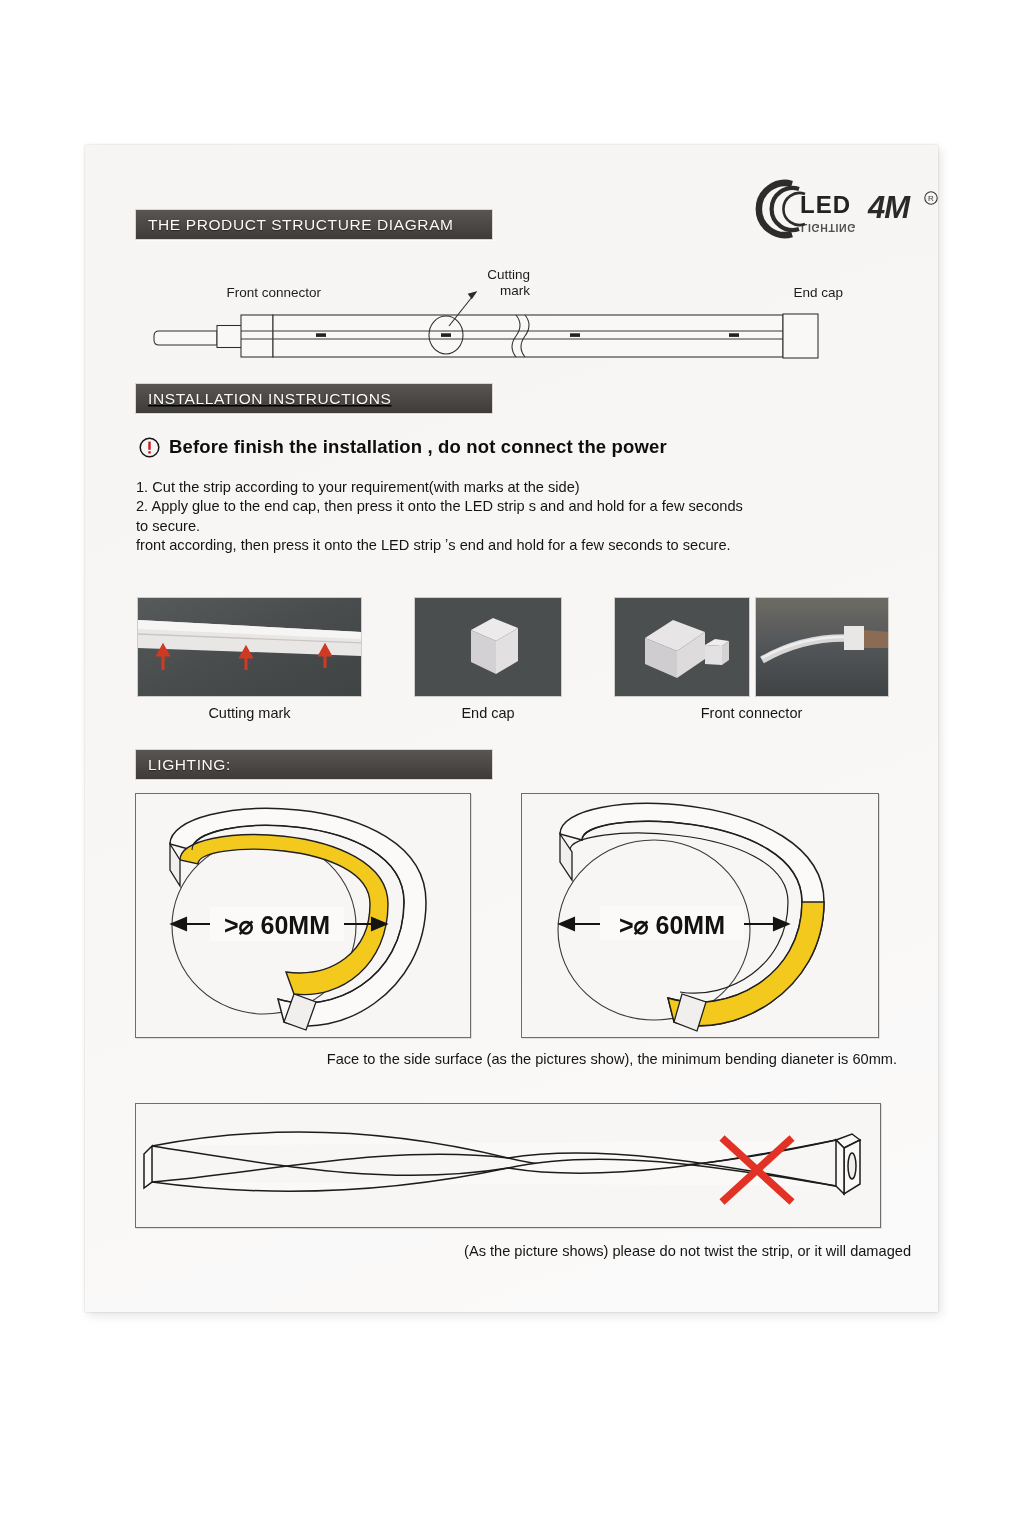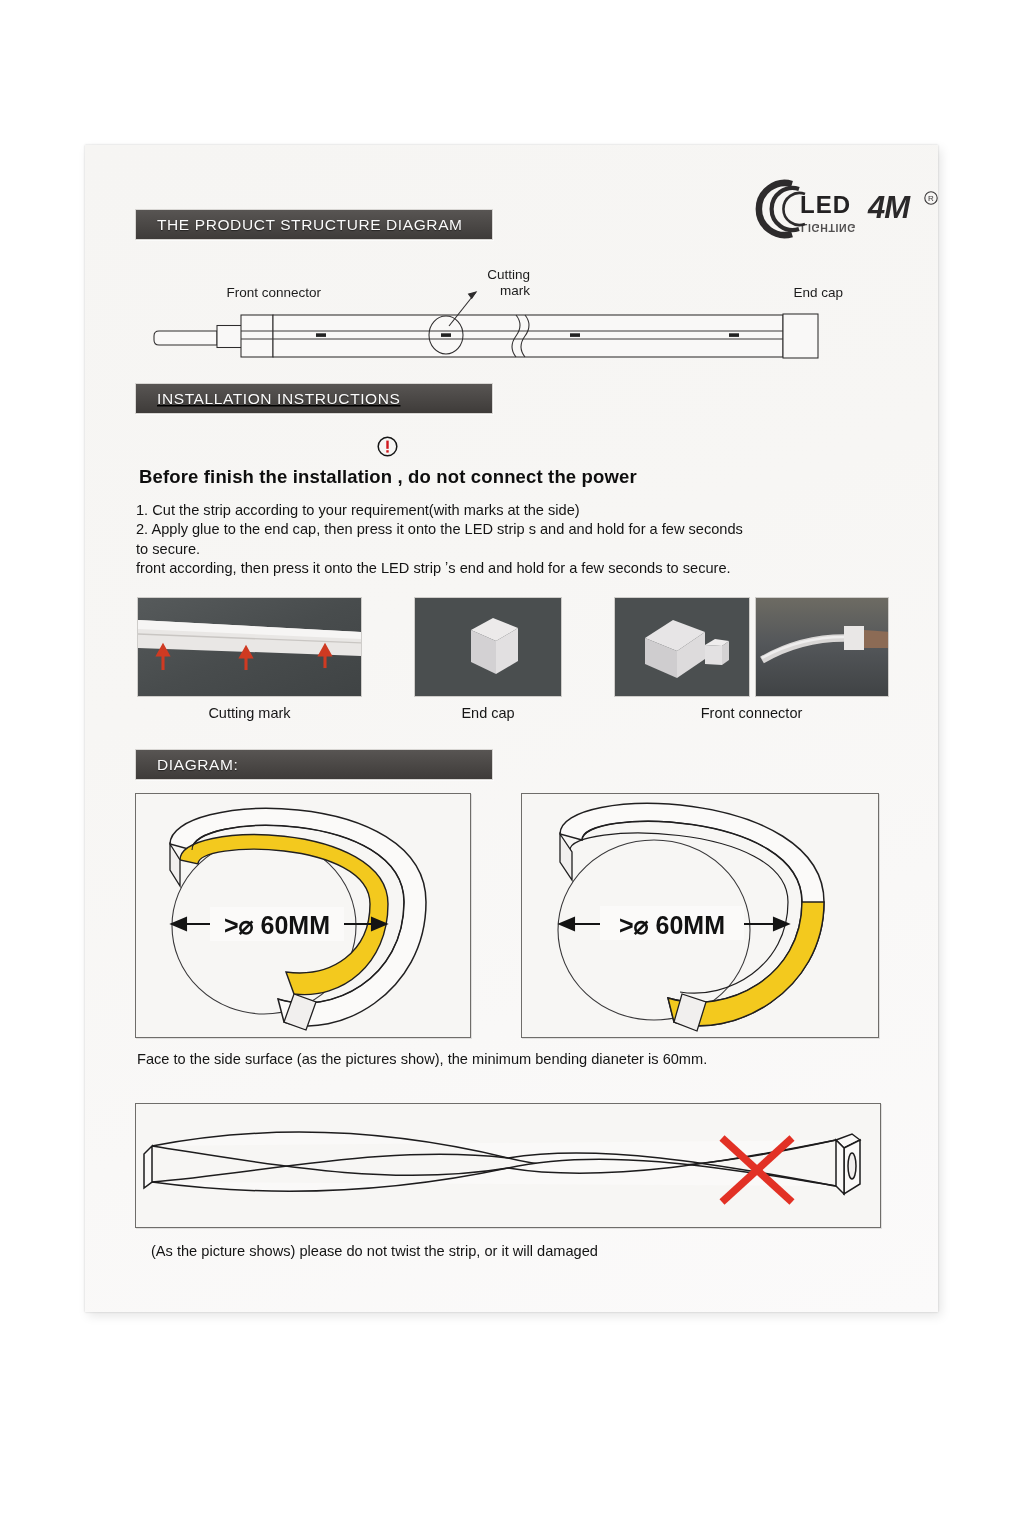--- a/index.html
+++ b/index.html
@@ -26,62 +26,62 @@
     background:linear-gradient(180deg,#585553 0%,#4b4846 50%,#3e3b39 100%);
     border:1px solid #d8d6d3;
     box-shadow:1px 1px 0 rgba(255,255,255,.55);
     display:flex;align-items:center;
   }
   .bar span{
     color:#fbfbfb;
     font-size:15.5px;
     font-weight:400;
     letter-spacing:.6px;
-    padding-left:21px;
+    padding-left:12px;
     text-shadow:0 1px 1px rgba(0,0,0,.5);
   }
 
   
   #logo{position:absolute;left:625px;top:35px;width:185px;height:58px;}
   #logo svg{display:block;}
 
   
   .difflabel{
     position:absolute;font-size:13.5px;color:#1c1c1c;
     text-align:right;line-height:1.15;white-space:pre-line;
   }
 
   
-  #warnrow{position:absolute;left:6px;top:291px;display:flex;align-items:center;gap:9px;flex-direction:column;}
+  #warnrow{position:absolute;left:6px;top:291px;display:flex;align-items:center;gap:9px;}
   #warnicon{width:21px;height:21px;flex:none;}
   #warntext{font-size:18.5px;font-weight:bold;color:#0e0e0e;letter-spacing:.15px;}
 
   
   #steps{
     position:absolute;left:3px;top:333px;width:745px;
-    font-size:14.6px;line-height:1.33;color:#141414;margin-top:23px;
+    font-size:14.6px;line-height:1.33;color:#141414;
   }
   #steps p{margin:0;}
 
   
   #photos{position:absolute;left:0px;top:452px;width:760px;}
   .pgroup{position:absolute;}
   .pshot{background:#4c4f50;position:relative;overflow:hidden;border:1px solid #cfcdca;box-sizing:border-box;}
   .pcap{
     position:absolute;width:100%;text-align:center;
     font-size:14.5px;color:#161616;top:108px;
   }
 
   
   .cbox{
     position:absolute;border:1px solid #6f6d6a;background:#f7f6f4;
     box-shadow:1px 1px 0 rgba(0,0,0,.10);
     box-sizing:border-box;overflow:hidden;
   }
-  .fcap{position:absolute;font-size:14.6px;color:#141414;}
+  .fcap{position:absolute;font-size:14.6px;color:#141414;text-align:right;}
 
   svg{overflow:visible;}
 </style>
 </head>
 <body>
 
 <div id="sheet">
   <div class="inner">
 
     <div id="logo">
@@ -250,21 +250,21 @@
             <path d="M6 60 q38 -21 82 -21" stroke="#efeeee" stroke-width="2.4" fill="none"></path>
             <rect x="88" y="28" width="20" height="24" fill="#e9e7e6"></rect>
             <path d="M108 32 L134 34 L134 50 L108 50 Z" fill="#8c6b55"></path>
           </svg>
         </div>
         <div class="pcap">Front connector</div>
       </div>
     </div>
 
     <div class="bar" style="left:2px;top:604px;width:356px;height:29px;">
-      <span>DIAGRAM:</span>
+      <span>LIGHTING:</span>
     </div>
 
     <div class="cbox" style="left:2px;top:648px;width:336px;height:245px;">
       <svg width="336" height="245" viewBox="0 0 336 245">
 
         <ellipse cx="128" cy="132" rx="92" ry="88" fill="none" stroke="#39383a" stroke-width="1.1"></ellipse>
 
         <path d="M34 50
                  C 34 -2, 290 -8, 290 108
                  C 290 200, 200 246, 148 228

